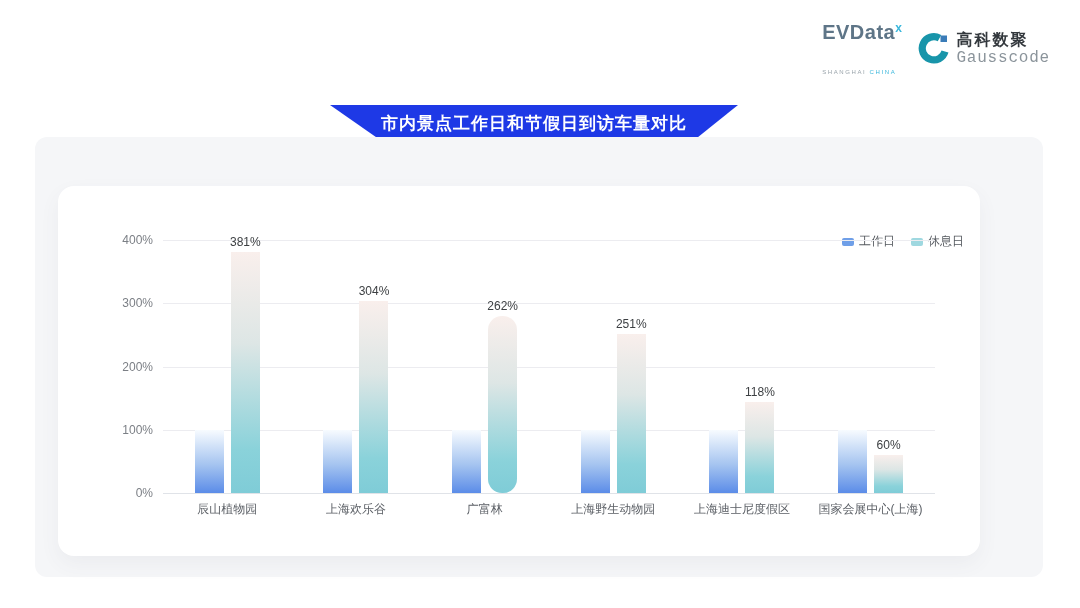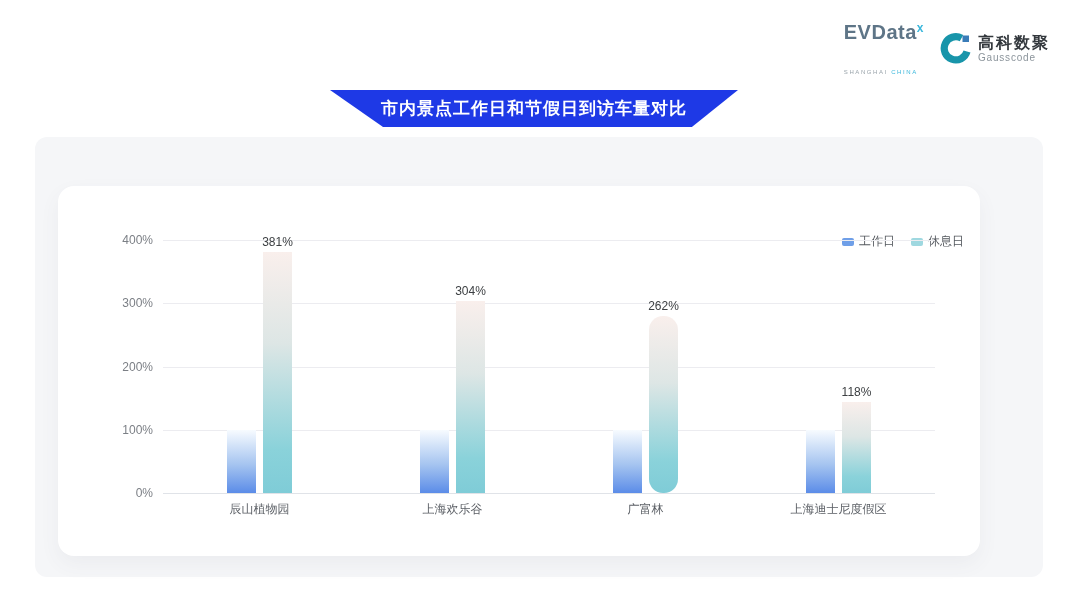--- a/index.html
+++ b/index.html
@@ -9,24 +9,24 @@
 
   
   .logos { position:absolute; top:22px; right:30px; display:flex; align-items:center; gap:16px; }
   .evdata { display:flex; flex-direction:column; align-items:flex-start;gap:24px; }
   .evdata-word { font-weight:bold; font-size:20px; letter-spacing:0.5px; color:#5e7587; line-height:20px; }
   .evdata-x { color:#3ab7dc; font-size:12px; vertical-align:top; position:relative; top:-4px; font-weight:bold; }
   .evdata-sub { font-size:6px; letter-spacing:1.6px; color:#9aa4ab; margin-top:3px; }
   .evdata-sub .cyan { color:#3ab7dc; }
   .gauss { display:flex; align-items:center; gap:7px; }
   .gauss-cn { font-size:16px; font-weight:bold; color:#33383d; letter-spacing:2px; line-height:17px; }
-  .gauss-en { font-size:10px; color:#8b949b; letter-spacing:0.8px; margin-top:1px; }
+  .gauss-en { font-size:16px; color:#8b949b; letter-spacing:0.8px; margin-top:1px;font-family:Liberation Mono, monospace; }
 
   
-  .banner { position:absolute; left:330px; top:90px; width:408px; height:37px;
+  .banner { position:absolute; left:330px; top:105px; width:408px; height:37px;
             display:flex; align-items:center; justify-content:center;
             color:#fff; font-size:17px; font-weight:bold; letter-spacing:1px;
             clip-path:polygon(0 0, 100% 0, 88.7% 100%, 13% 100%); }
 
   
   .panel { position:absolute; left:35px; top:137px; width:1008px; height:440px;
            background:#f5f6f8; border-radius:12px; }
   .card  { position:absolute; left:23px; top:49px; width:922px; height:370px;
            background:#ffffff; border-radius:16px; box-shadow:0 8px 20px rgba(80,90,110,0.06); }
 
@@ -125,24 +125,42 @@
                 <div class="bar" style="height: 63.3px; background: linear-gradient(rgb(247, 251, 255) 0%, rgb(165, 196, 240) 55%, rgb(91, 140, 232) 100%);"></div>
                 <div class="bar" style="height: 177px; background: linear-gradient(rgb(249, 239, 236) 0%, rgb(221, 230, 229) 38%, rgb(138, 210, 218) 82%, rgb(127, 204, 215) 100%); border-radius: 14px;">
                   <div class="val">262%</div>
                 </div>
               </div>
               <div class="cat">广富林</div>
             </div>
             <div class="group">
               <div class="bars">
                 <div class="bar" style="height: 63.3px; background: linear-gradient(rgb(247, 251, 255) 0%, rgb(165, 196, 240) 55%, rgb(91, 140, 232) 100%);"></div>
+                <div class="bar" style="height: 158.8px; background: linear-gradient(rgb(249, 239, 236) 0%, rgb(221, 230, 229) 38%, rgb(138, 210, 218) 82%, rgb(127, 204, 215) 100%);">
+                  <div class="val">251%</div>
+                </div>
+              </div>
+              <div class="cat">上海野生动物园</div>
+            </div>
+            <div class="group">
+              <div class="bars">
+                <div class="bar" style="height: 63.3px; background: linear-gradient(rgb(247, 251, 255) 0%, rgb(165, 196, 240) 55%, rgb(91, 140, 232) 100%);"></div>
                 <div class="bar" style="height: 91.1px; background: linear-gradient(rgb(249, 239, 236) 0%, rgb(221, 230, 229) 38%, rgb(138, 210, 218) 82%, rgb(127, 204, 215) 100%);">
                   <div class="val">118%</div>
                 </div>
               </div>
               <div class="cat">上海迪士尼度假区</div>
+            </div>
+            <div class="group">
+              <div class="bars">
+                <div class="bar" style="height: 63.3px; background: linear-gradient(rgb(247, 251, 255) 0%, rgb(165, 196, 240) 55%, rgb(91, 140, 232) 100%);"></div>
+                <div class="bar" style="height: 37.9px; background: linear-gradient(rgb(249, 239, 236) 0%, rgb(221, 230, 229) 38%, rgb(138, 210, 218) 82%, rgb(127, 204, 215) 100%);">
+                  <div class="val">60%</div>
+                </div>
+              </div>
+              <div class="cat">国家会展中心(上海)</div>
             </div>
           </div>
         </div>
     </div>
   </div>
 
 </div>
 
 </body></html>

